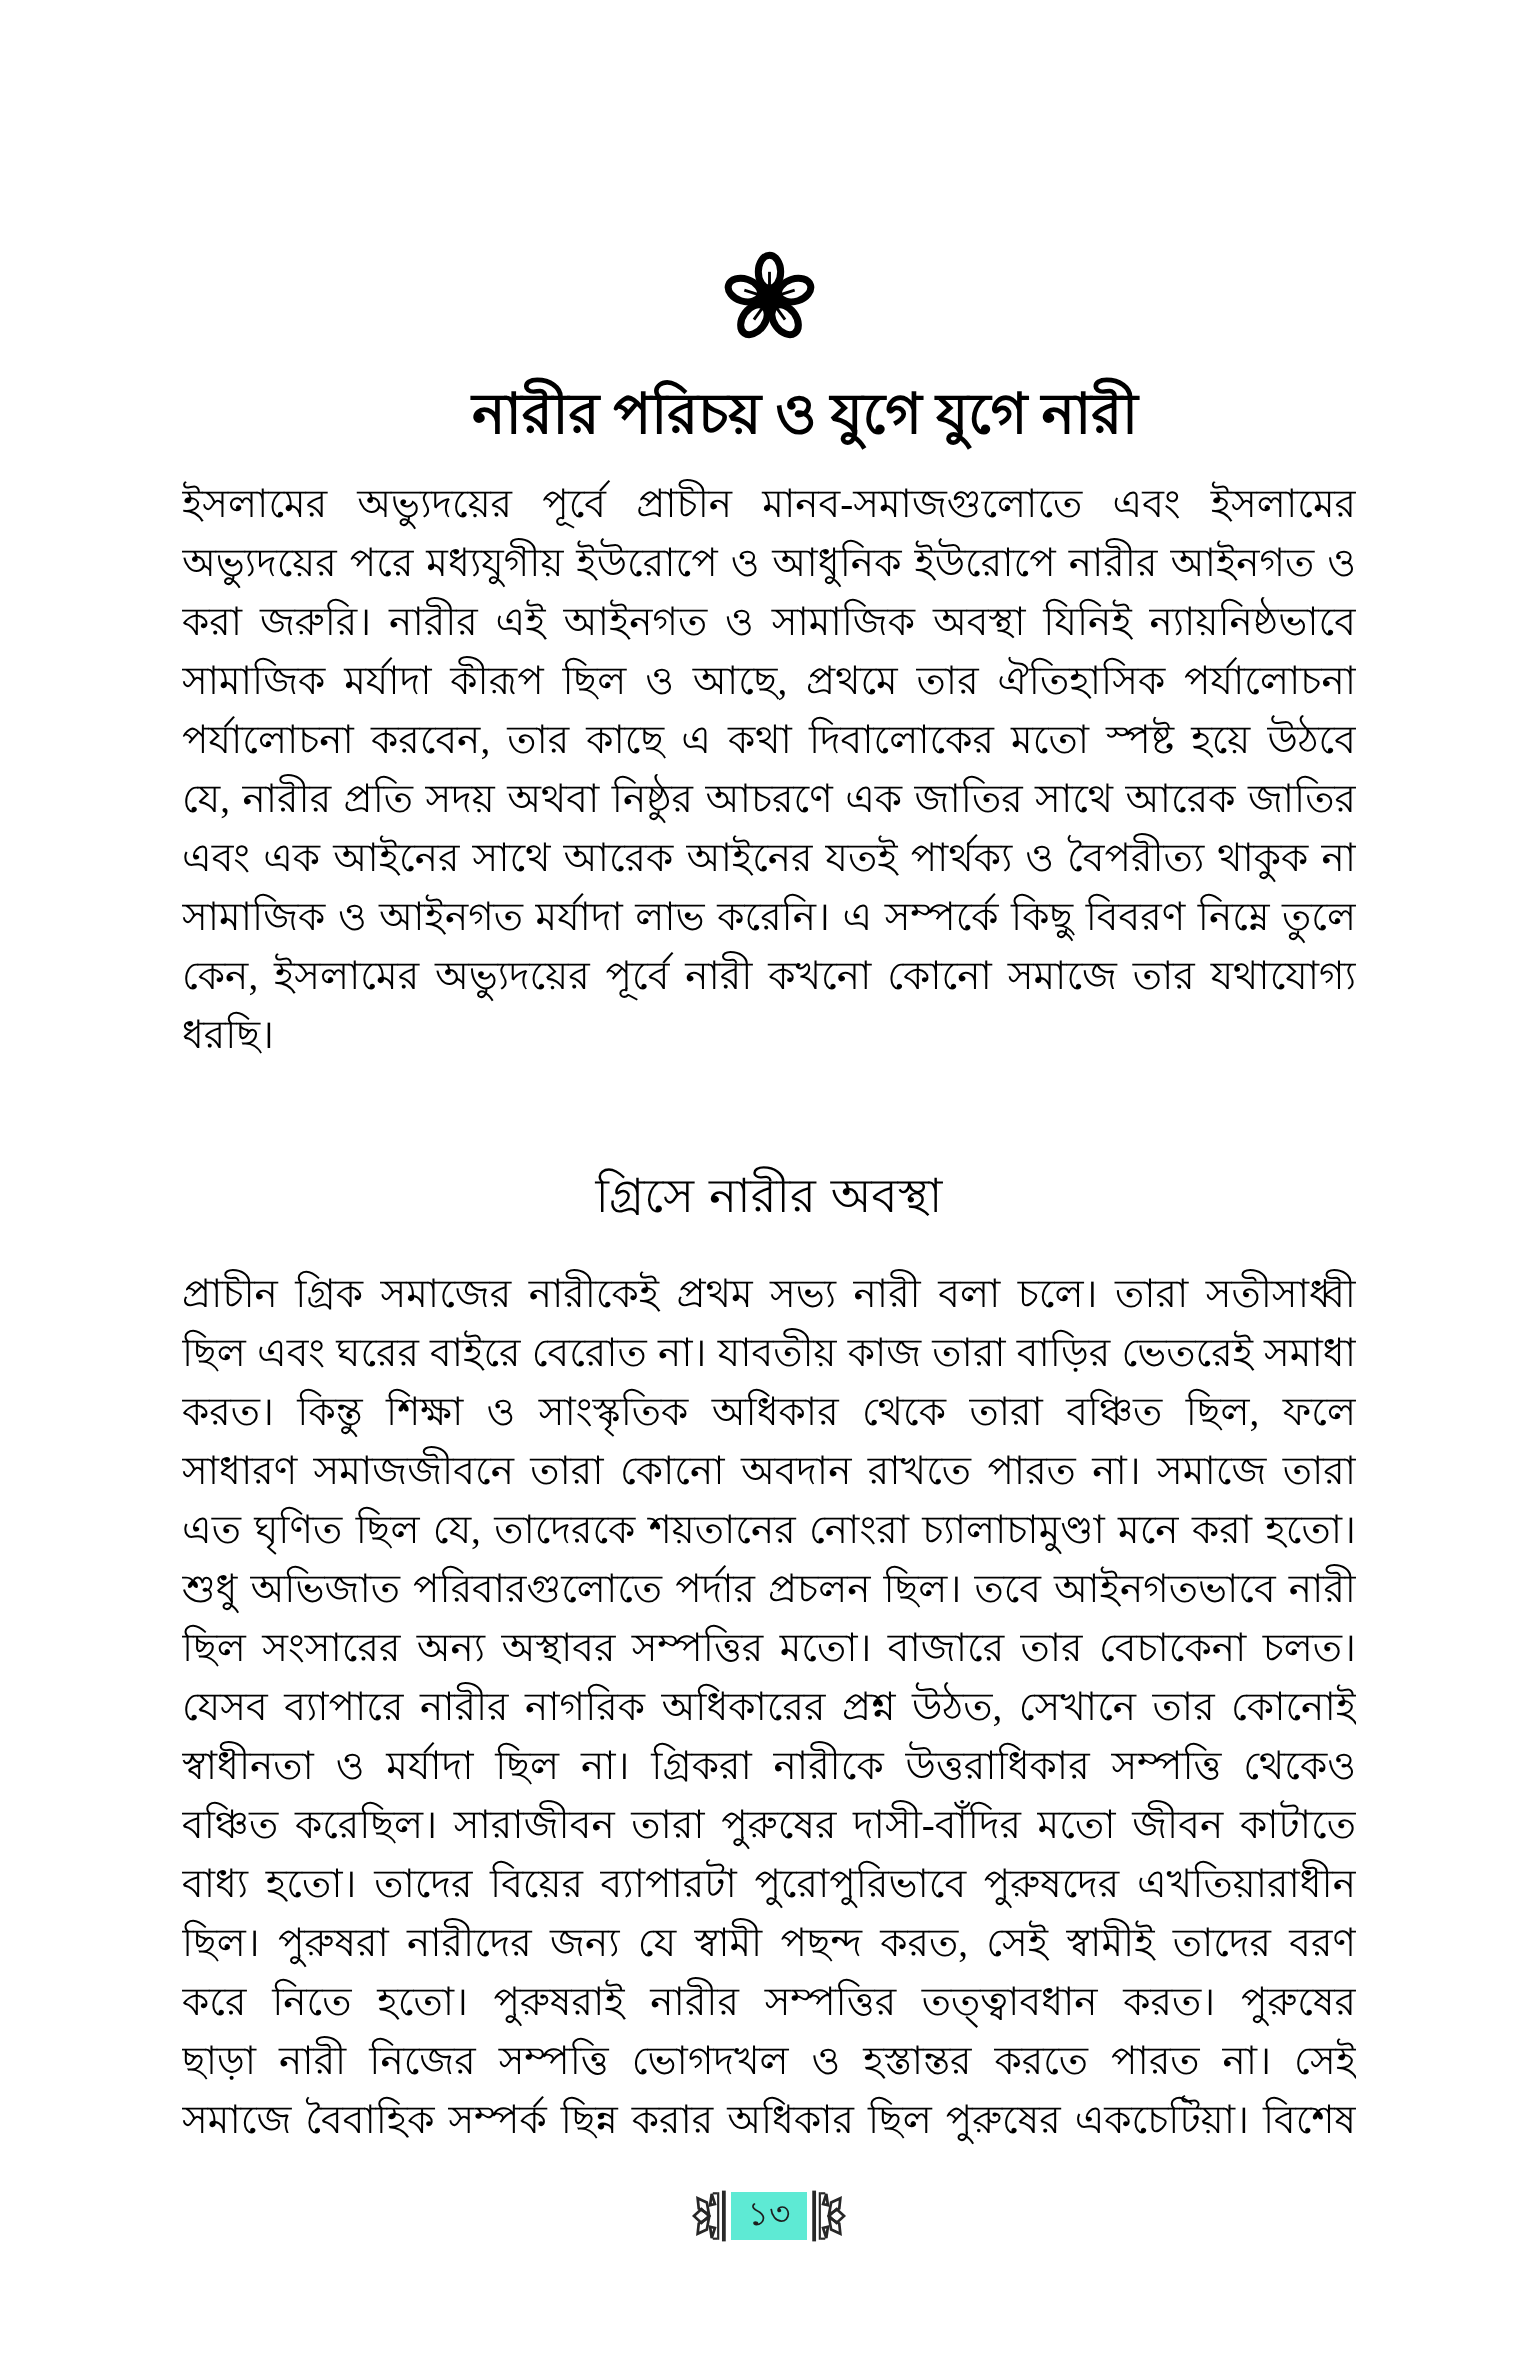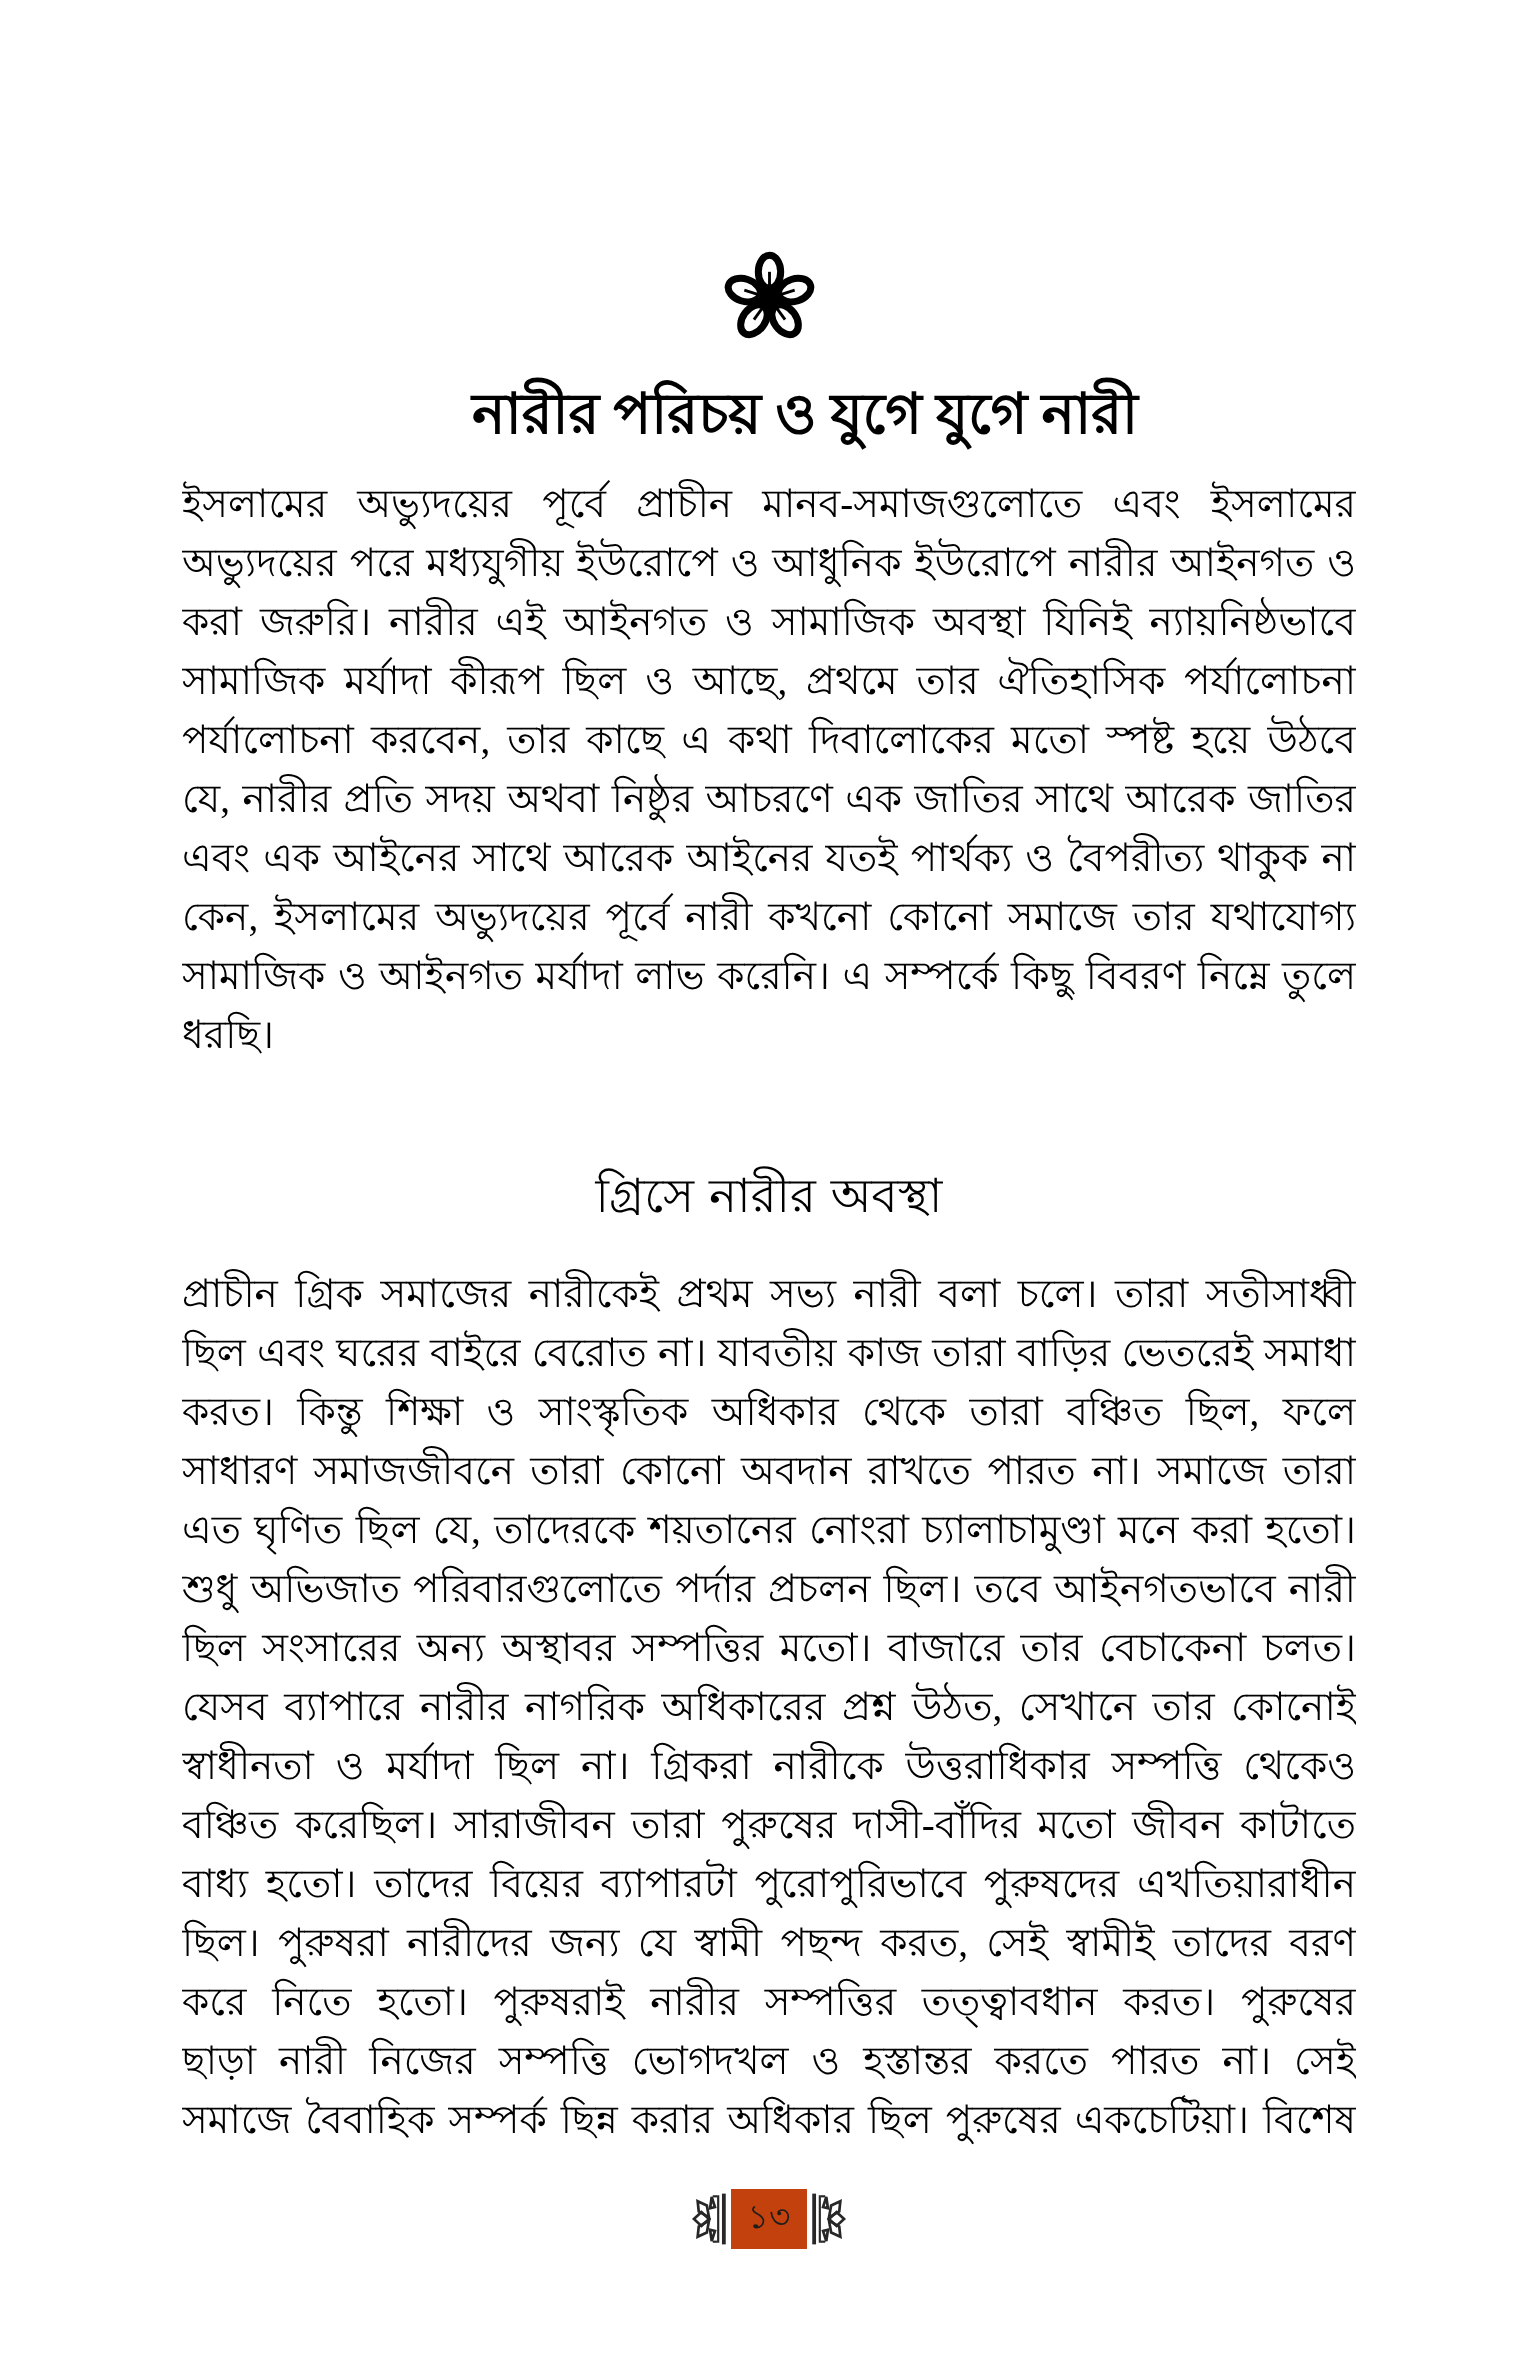--- a/index.html
+++ b/index.html
@@ -78,23 +78,23 @@
     left: 0;
     width: 100%;
     display: flex;
     justify-content: center;
     align-items: center;
   }
   .footer .orn { width: 34px; height: 54px; }
   .footer .orn.right { transform: scaleX(-1); }
   .pageno-box {
     width: 76px;
-    height: 60px;
+    height: 48px;
     margin: 0 4.7px;
-    background: #c2410c;
+    background: #5eead4;
     display: flex;
     align-items: center;
     justify-content: center;
     font-size: 33px;
     color: #1d1d1d;
   }
 </style>
 </head>
 <body>
 
@@ -143,22 +143,22 @@
   <div class="chapter-title">নারীর পরিচয় ও যুগে যুগে নারী</div>
 
   <div class="para para-1">
       <div class="line">ইসলামের অভ্যুদয়ের পূর্বে প্রাচীন মানব-সমাজগুলোতে এবং ইসলামের</div>
       <div class="line">অভ্যুদয়ের পরে মধ্যযুগীয় ইউরোপে ও আধুনিক ইউরোপে নারীর আইনগত ও</div>
       <div class="line">করা জরুরি। নারীর এই আইনগত ও সামাজিক অবস্থা যিনিই ন্যায়নিষ্ঠভাবে</div>
       <div class="line">সামাজিক মর্যাদা কীরূপ ছিল ও আছে, প্রথমে তার ঐতিহাসিক পর্যালোচনা</div>
       <div class="line">পর্যালোচনা করবেন, তার কাছে এ কথা দিবালোকের মতো স্পষ্ট হয়ে উঠবে</div>
       <div class="line">যে, নারীর প্রতি সদয় অথবা নিষ্ঠুর আচরণে এক জাতির সাথে আরেক জাতির</div>
       <div class="line">এবং এক আইনের সাথে আরেক আইনের যতই পার্থক্য ও বৈপরীত্য থাকুক না</div>
+      <div class="line">সামাজিক ও আইনগত মর্যাদা লাভ করেনি। এ সম্পর্কে কিছু বিবরণ নিম্নে তুলে</div>
       <div class="line">কেন, ইসলামের অভ্যুদয়ের পূর্বে নারী কখনো কোনো সমাজে তার যথাযোগ্য</div>
-      <div class="line">সামাজিক ও আইনগত মর্যাদা লাভ করেনি। এ সম্পর্কে কিছু বিবরণ নিম্নে তুলে</div>
       <div class="line">ধরছি।</div>
     </div>
 
   <div class="section-heading">গ্রিসে নারীর অবস্থা</div>
 
   <div class="para para-2">
       <div class="line">প্রাচীন গ্রিক সমাজের নারীকেই প্রথম সভ্য নারী বলা চলে। তারা সতীসাধ্বী</div>
       <div class="line">ছিল এবং ঘরের বাইরে বেরোত না। যাবতীয় কাজ তারা বাড়ির ভেতরেই সমাধা</div>
       <div class="line">করত। কিন্তু শিক্ষা ও সাংস্কৃতিক অধিকার থেকে তারা বঞ্চিত ছিল, ফলে</div>
       <div class="line">সাধারণ সমাজজীবনে তারা কোনো অবদান রাখতে পারত না। সমাজে তারা</div>

